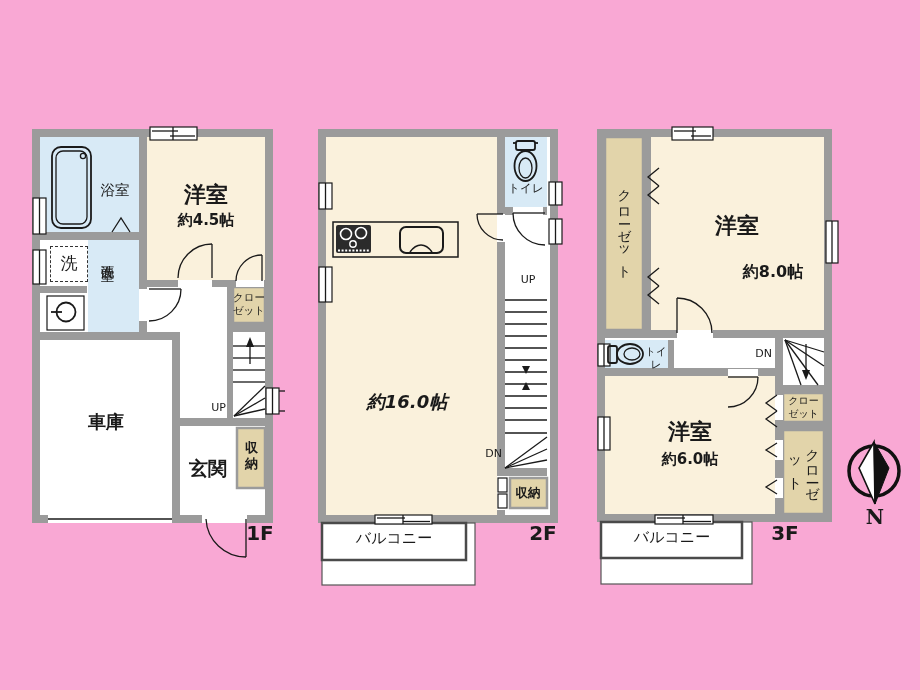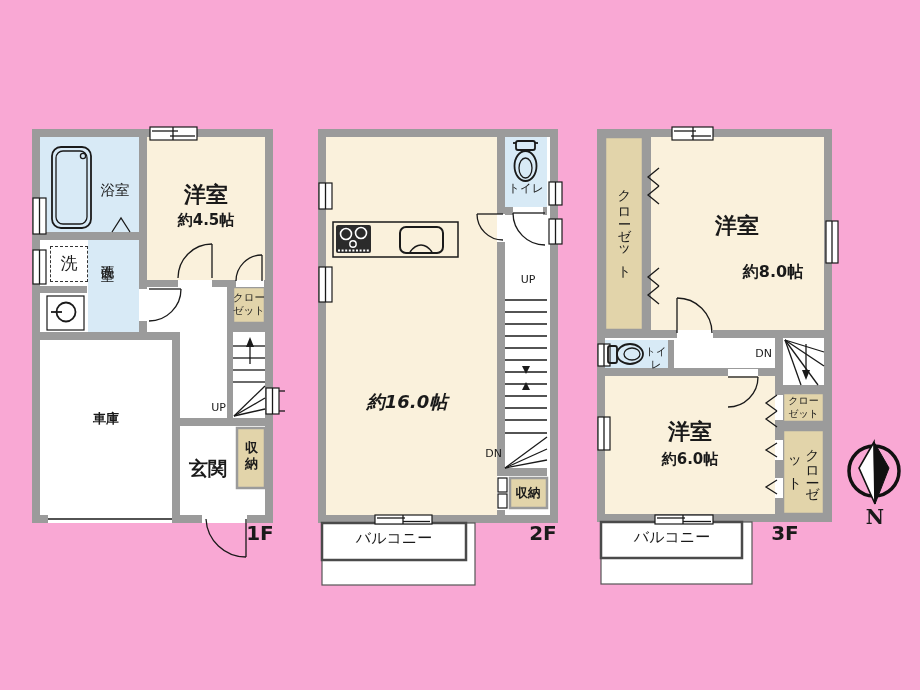--- a/index.html
+++ b/index.html
@@ -309,21 +309,21 @@
     <path d="M874,442 L889,468 L875,504 Z" fill="#111" stroke="#111" stroke-width="1"></path>
   </g>
 </svg>
 
 <div class="lbl" style="left:94px;top:181px;width:42px;font-size:14.5px;">浴室</div>
 <div class="lbl dash" style="left:50px;top:246px;width:36px;height:34px;font-size:17px;">洗</div>
 <div class="lbl v" style="left:99px;top:254px;font-size:13.5px;letter-spacing:2px;">洗面室</div>
 <div class="lbl b" style="left:156px;top:181px;width:100px;font-size:22px;">洋室</div>
 <div class="lbl b" style="left:156px;top:211px;width:100px;font-size:15px;">約4.5帖</div>
 <div class="lbl" style="left:232px;top:291px;width:34px;font-size:10.5px;">クローゼット</div>
-<div class="lbl b" style="left:66px;top:411px;width:80px;font-size:13px;">車庫</div>
+<div class="lbl b" style="left:66px;top:411px;width:80px;font-size:18px;">車庫</div>
 <div class="lbl b" style="left:168px;top:457px;width:80px;font-size:19px;">玄関</div>
 <div class="lbl b" style="left:243px;top:440px;width:17px;font-size:13px;">収納</div>
 <div class="lbl" style="left:200px;top:401px;width:26px;font-size:11px;text-align:right;">UP</div>
 <div class="lbl fl" style="left:244px;top:521px;width:32px;">1F</div>
 
 <div class="lbl" style="left:506px;top:181px;width:40px;font-size:11.5px;">トイレ</div>
 <div class="lbl b" style="left:352px;top:391px;width:110px;font-size:18px;font-style:italic;">約16.0帖</div>
 <div class="lbl" style="left:514px;top:273px;width:28px;font-size:11px;">UP</div>
 <div class="lbl" style="left:478px;top:447px;width:24px;font-size:11px;text-align:right;">DN</div>
 <div class="lbl b" style="left:508px;top:485px;width:40px;font-size:12.5px;">収納</div>

